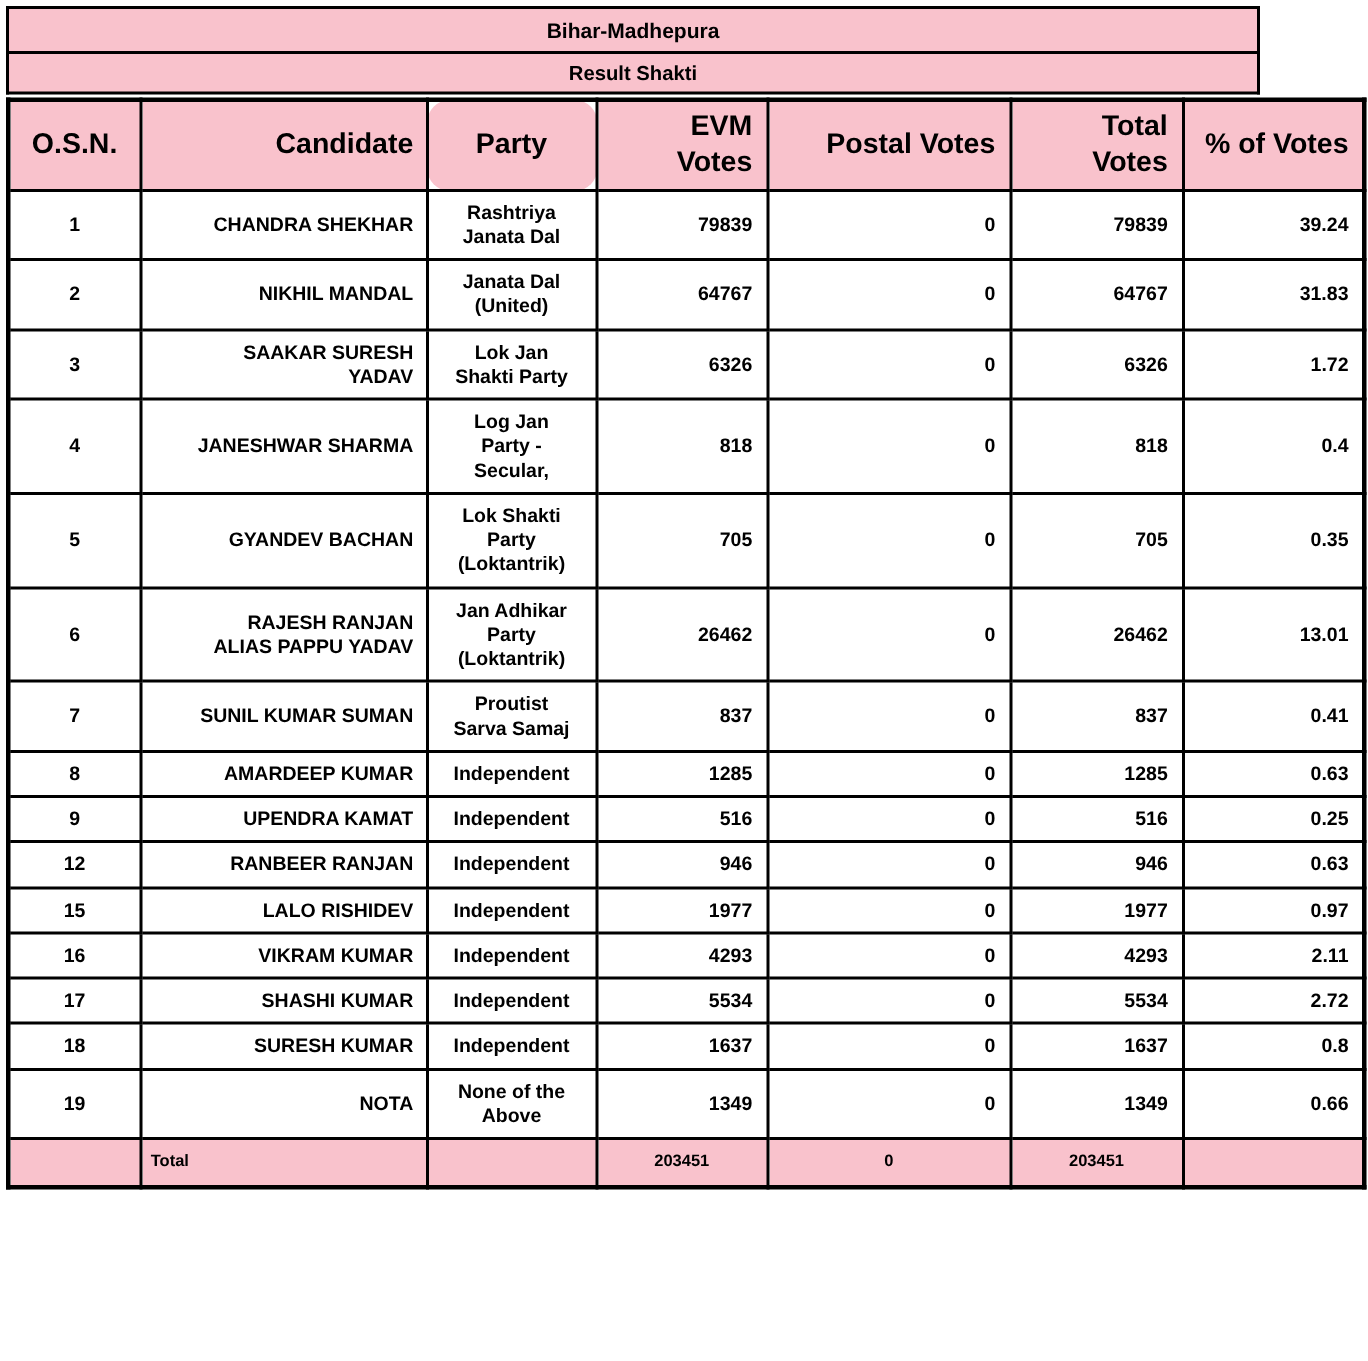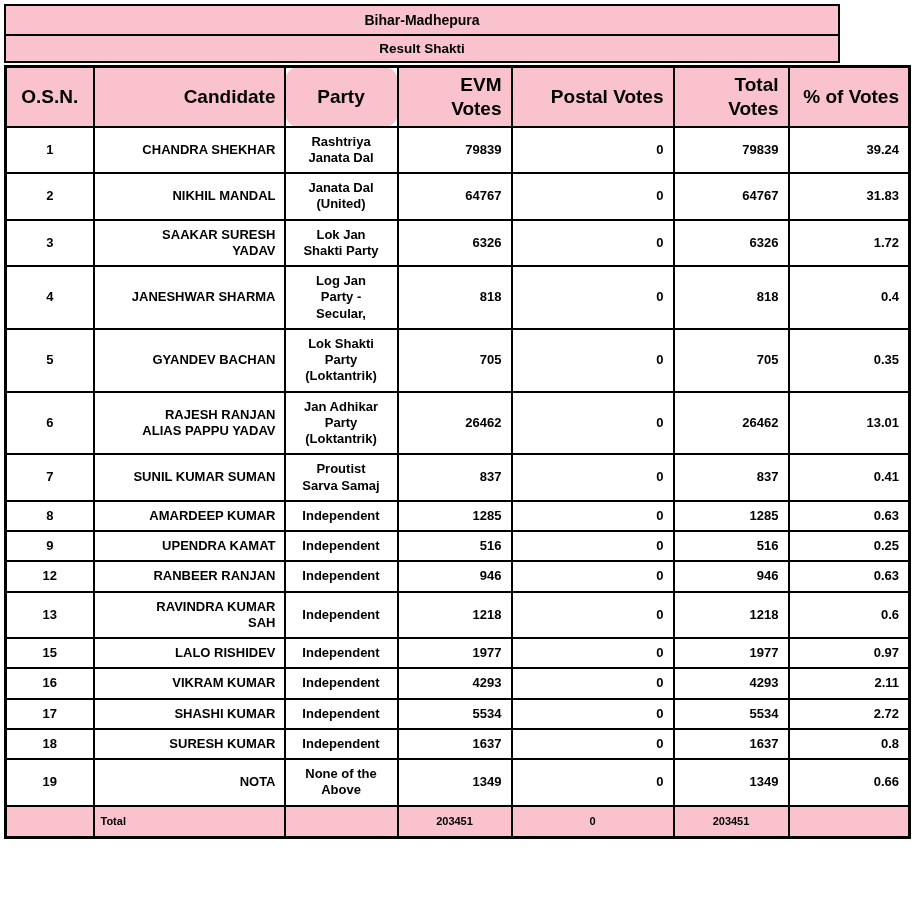--- a/index.html
+++ b/index.html
@@ -211,30 +211,20 @@
         <tr>
     <td class="cell-osn">12</td>
     <td class="cell-candidate">RANBEER RANJAN</td>
     <td class="cell-party">Independent</td>
     <td class="cell-num">946</td>
     <td class="cell-num">0</td>
     <td class="cell-num">946</td>
     <td class="cell-num">0.63</td>
   </tr>
         <tr>
-    <td class="cell-osn">13</td>
-    <td class="cell-candidate">RAVINDRA KUMAR
-SAH</td>
-    <td class="cell-party">Independent</td>
-    <td class="cell-num">1218</td>
-    <td class="cell-num">0</td>
-    <td class="cell-num">1218</td>
-    <td class="cell-num">0.6</td>
-  </tr>
-        <tr>
     <td class="cell-osn">15</td>
     <td class="cell-candidate">LALO RISHIDEV</td>
     <td class="cell-party">Independent</td>
     <td class="cell-num">1977</td>
     <td class="cell-num">0</td>
     <td class="cell-num">1977</td>
     <td class="cell-num">0.97</td>
   </tr>
         <tr>
     <td class="cell-osn">16</td>

